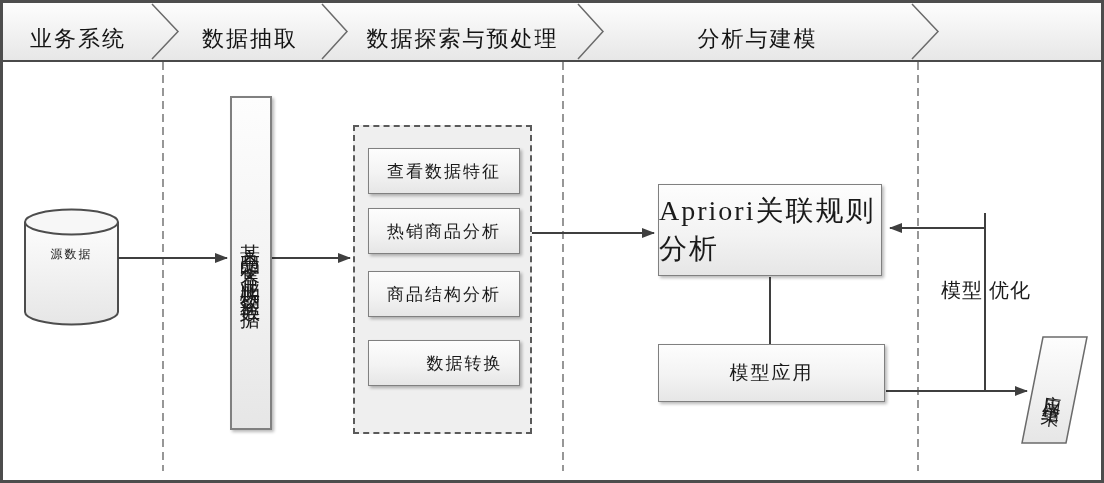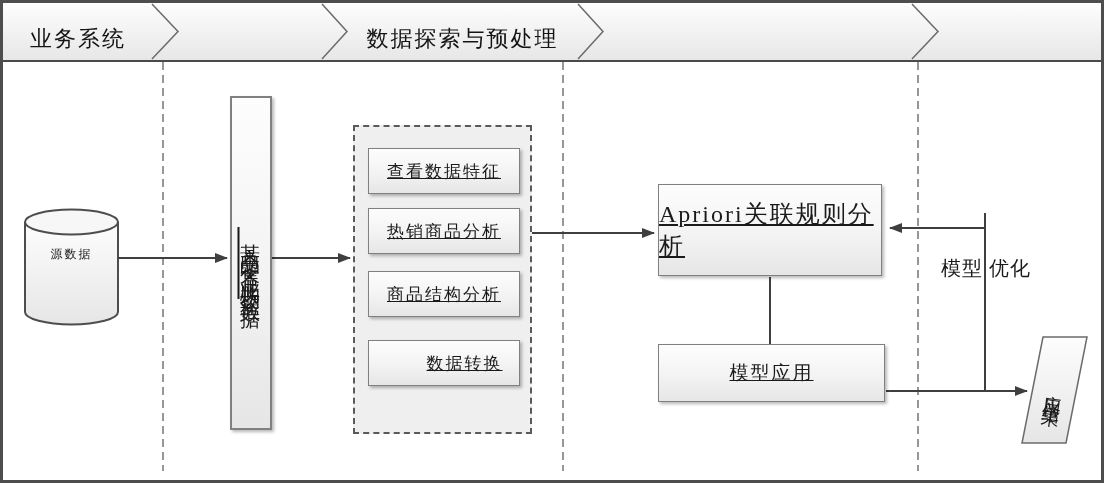--- a/index.html
+++ b/index.html
@@ -15,56 +15,58 @@
   }
   .stage-label{
     position:absolute;top:3px;height:72px;display:flex;align-items:center;justify-content:center;
     font-size:22px;letter-spacing:2px;color:#141414;z-index:3;
   }
   .diagram-svg{position:absolute;left:0;top:0;z-index:2;}
   .node{
     position:absolute;box-sizing:border-box;
     background:linear-gradient(180deg,#fdfdfd 0%,#f3f3f3 55%,#e6e6e6 100%);
     border:1.5px solid #808080;box-shadow:2px 2px 3px rgba(0,0,0,0.28);
-    display:flex;align-items:center;justify-content:center;z-index:3;text-decoration:underline;
+    display:flex;align-items:center;justify-content:center;z-index:3;
   }
   .dashed-group{
     position:absolute;box-sizing:border-box;background:#efefef;
     border:2px dashed #5a5a5a;z-index:2;
   }
   .step-box{font-size:17px;letter-spacing:2px;}
-  .big-box{font-size:24px;letter-spacing:2px;}
+  .big-box{font-size:28px;letter-spacing:2px;}
   .vtext{
     writing-mode:vertical-rl;text-orientation:upright;
   }
   .dataset-box{
     font-size:20px;letter-spacing:6px;
   }
   .source-label{
     position:absolute;left:25px;top:246px;width:93px;text-align:center;
     font-size:12px;letter-spacing:2px;z-index:3;
   }
   .optimize-label{
-    position:absolute;left:930px;top:255px;width:112px;text-align:center;
+    position:absolute;left:930px;top:277px;width:112px;text-align:center;
     font-size:20px;letter-spacing:1px;z-index:3;
   }
   .result-label{
     position:absolute;left:1033px;top:345px;width:42px;height:92px;
     display:flex;align-items:center;justify-content:center;
     font-size:18px;letter-spacing:5px;transform:rotate(8deg);z-index:3;
   }
 </style>
 </head>
 <body>
 
 <div class="canvas">
 
   <div class="header-band"></div>
   <div class="stage-label" style="left:3px;width:150px;">业务系统</div>
+  <div class="stage-label" style="left:178px;width:144px;">数据抽取</div>
   <div class="stage-label" style="left:347px;width:231px;">数据探索与预处理</div>
+  <div class="stage-label" style="left:603px;width:309px;">分析与建模</div>
 
   <svg class="diagram-svg" width="1104" height="483" viewBox="0 0 1104 483">
     <defs>
       <marker id="arrow" markerUnits="userSpaceOnUse" markerWidth="14" markerHeight="12" refX="12" refY="5" orient="auto">
         <path d="M0,0 L13,5 L0,10 Z" fill="#3f3f3f"></path>
       </marker>
       <linearGradient id="boxg" x1="0" y1="0" x2="0" y2="1">
         <stop offset="0" stop-color="#fdfdfd"></stop>
         <stop offset="1" stop-color="#e6e6e6"></stop>
       </linearGradient>

